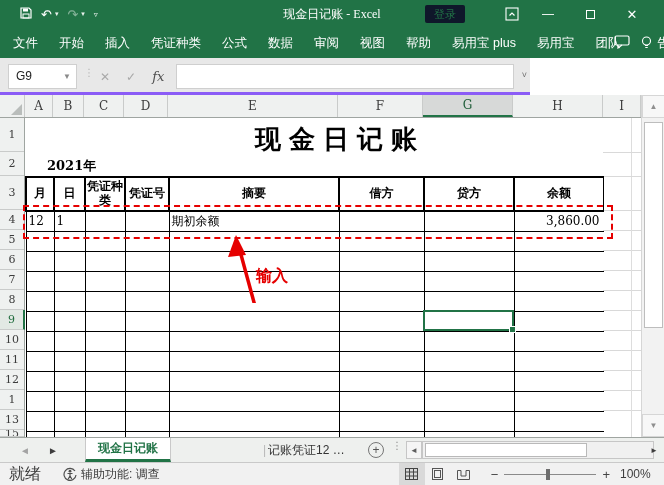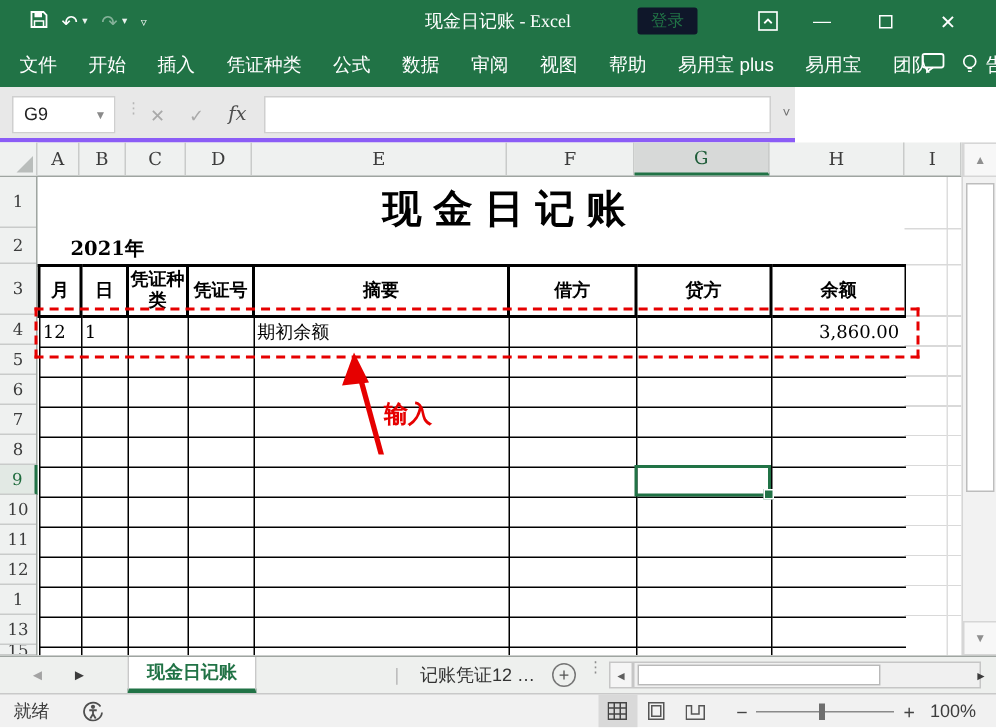--- a/index.html
+++ b/index.html
@@ -77,34 +77,34 @@
   .vbtn { position:absolute; left:0; width:23px; height:23px; border:1px solid #d6d6d6; background:#f7f7f7; color:#8f8f8f; font-size:8px; display:flex; align-items:center; justify-content:center; }
   .vup { top:0; } .vdown { bottom:0; }
   .vthumb { position:absolute; left:2px; top:27px; width:19px; height:206px; background:#ffffff; border:1px solid #bdbdbd; }
 
   
   .tabbar { position:absolute; left:0; top:437px; width:664px; height:25px; background:#eef0ee; border-top:1px solid #9fa5a1; }
   .navarr { position:absolute; top:0; height:24px; display:flex; align-items:center; font-size:10px; }
   .na1 { left:20px; color:#a3a3a3; } .na2 { left:48px; color:#3c3c3c; }
   .stab { position:absolute; top:0; height:24px; display:flex; align-items:center; padding:0 12px; font-size:12px; color:#333; }
   .stab.active { left:85px; background:#fff; color:#217346; font-weight:bold; border-left:1px solid #c9c9c9; border-right:1px solid #c9c9c9; border-bottom:3px solid #217346; }
-  .stab.t2 { left:172px; } .stab.t3 { left:268px; }
+  .stab.t2 { left:172px; } .stab.t3 { left:256px; }
   .tsep { position:absolute; left:263px; top:5px; color:#b9b9b9; font-size:12px; }
   .addsheet { position:absolute; left:368px; top:4px; width:16px; height:16px; border:1px solid #767676; border-radius:50%; color:#555; font-size:12px; line-height:14px; text-align:center; }
   .tdots { position:absolute; left:392px; top:5px; color:#8d8d8d; font-size:10px; line-height:5px; }
   .hscroll { position:absolute; left:406px; top:3px; width:252px; height:18px; }
   .hbtn { position:absolute; top:0; width:16px; height:18px; border:1px solid #c6c6c6; background:#f5f5f5; color:#5e5e5e; font-size:8px; display:flex; align-items:center; justify-content:center; }
   .hleft { left:0; } .hright { right:-4px; border:none; background:transparent; color:#3c3c3c; }
   .htrack { position:absolute; left:16px; top:0; width:232px; height:18px; background:#f0f0f0; border:1px solid #c6c6c6; }
   .hthumb { position:absolute; left:2px; top:1px; width:162px; height:14px; background:#fff; border:1px solid #b9b9b9; }
   .watermark { position:absolute; left:494px; top:440px; z-index:20; font-size:15px; font-weight:bold; letter-spacing:1px; color:#a9adb3; text-shadow:1px 1px 0 #ffffff; white-space:nowrap; }
 
   
   .statusbar { position:absolute; left:0; top:462px; width:664px; height:23px; background:#f1f1f1; border-top:1px solid #c9c9c9; display:flex; align-items:center; color:#3d3d3d; }
-  .st-ready { margin-left:9px; font-size:12px; }
+  .st-ready { margin-left:9px; font-size:16px; }
   .st-acc { display:flex; align-items:center; gap:4px; margin-left:22px; font-size:12px; }
   .st-right { position:absolute; right:8px; top:0; height:22px; display:flex; align-items:center; gap:0; }
   .viewbtn { width:26px; height:22px; display:flex; align-items:center; justify-content:center; }
   .viewbtn.on { background:#d9d9d9; }
   .zoomer { display:flex; align-items:center; margin-left:14px; gap:6px; }
   .zline { position:relative; width:92px; height:1px; background:#8a8a8a; }
   .zhandle { position:absolute; left:42px; top:-5px; width:4px; height:11px; background:#6e6e6e; }
   .zminus,.zplus { color:#444; font-size:13px; line-height:1; }
   .zoomlvl { margin-left:10px; font-size:12px; width:36px; text-align:left; }
 </style>
@@ -406,20 +406,21 @@
 
 
   <div class="statusbar">
     <span class="st-ready">就绪</span>
     <span class="st-acc">
       <svg width="14" height="14" viewBox="0 0 14 14">
         <path d="M12 4 A6 6 0 1 0 13 8" fill="none" stroke="#4f4f4f" stroke-width="1.2"></path>
         <circle cx="7" cy="4.2" r="1.4" fill="#4f4f4f"></circle>
         <path d="M4.5 6.5 L9.5 6.5 M7 6.5 L7 9 M7 9 L5.2 12 M7 9 L8.8 12" stroke="#4f4f4f" stroke-width="1.2" fill="none"></path>
       </svg>
+      <span>辅助功能: 调查</span>
     </span>
     <div class="st-right">
       <div class="viewbtn on">
         <svg width="13" height="12" viewBox="0 0 13 12">
             <rect x="0.5" y="0.5" width="12" height="11" fill="none" stroke="#444" stroke-width="1"></rect>
             <path d="M4.5 .5 V11.5 M8.5 .5 V11.5 M.5 4 H12.5 M.5 8 H12.5" stroke="#444" stroke-width="1"></path>
           </svg>
       </div>
       <div class="viewbtn">
         <svg width="13" height="12" viewBox="0 0 13 12">

